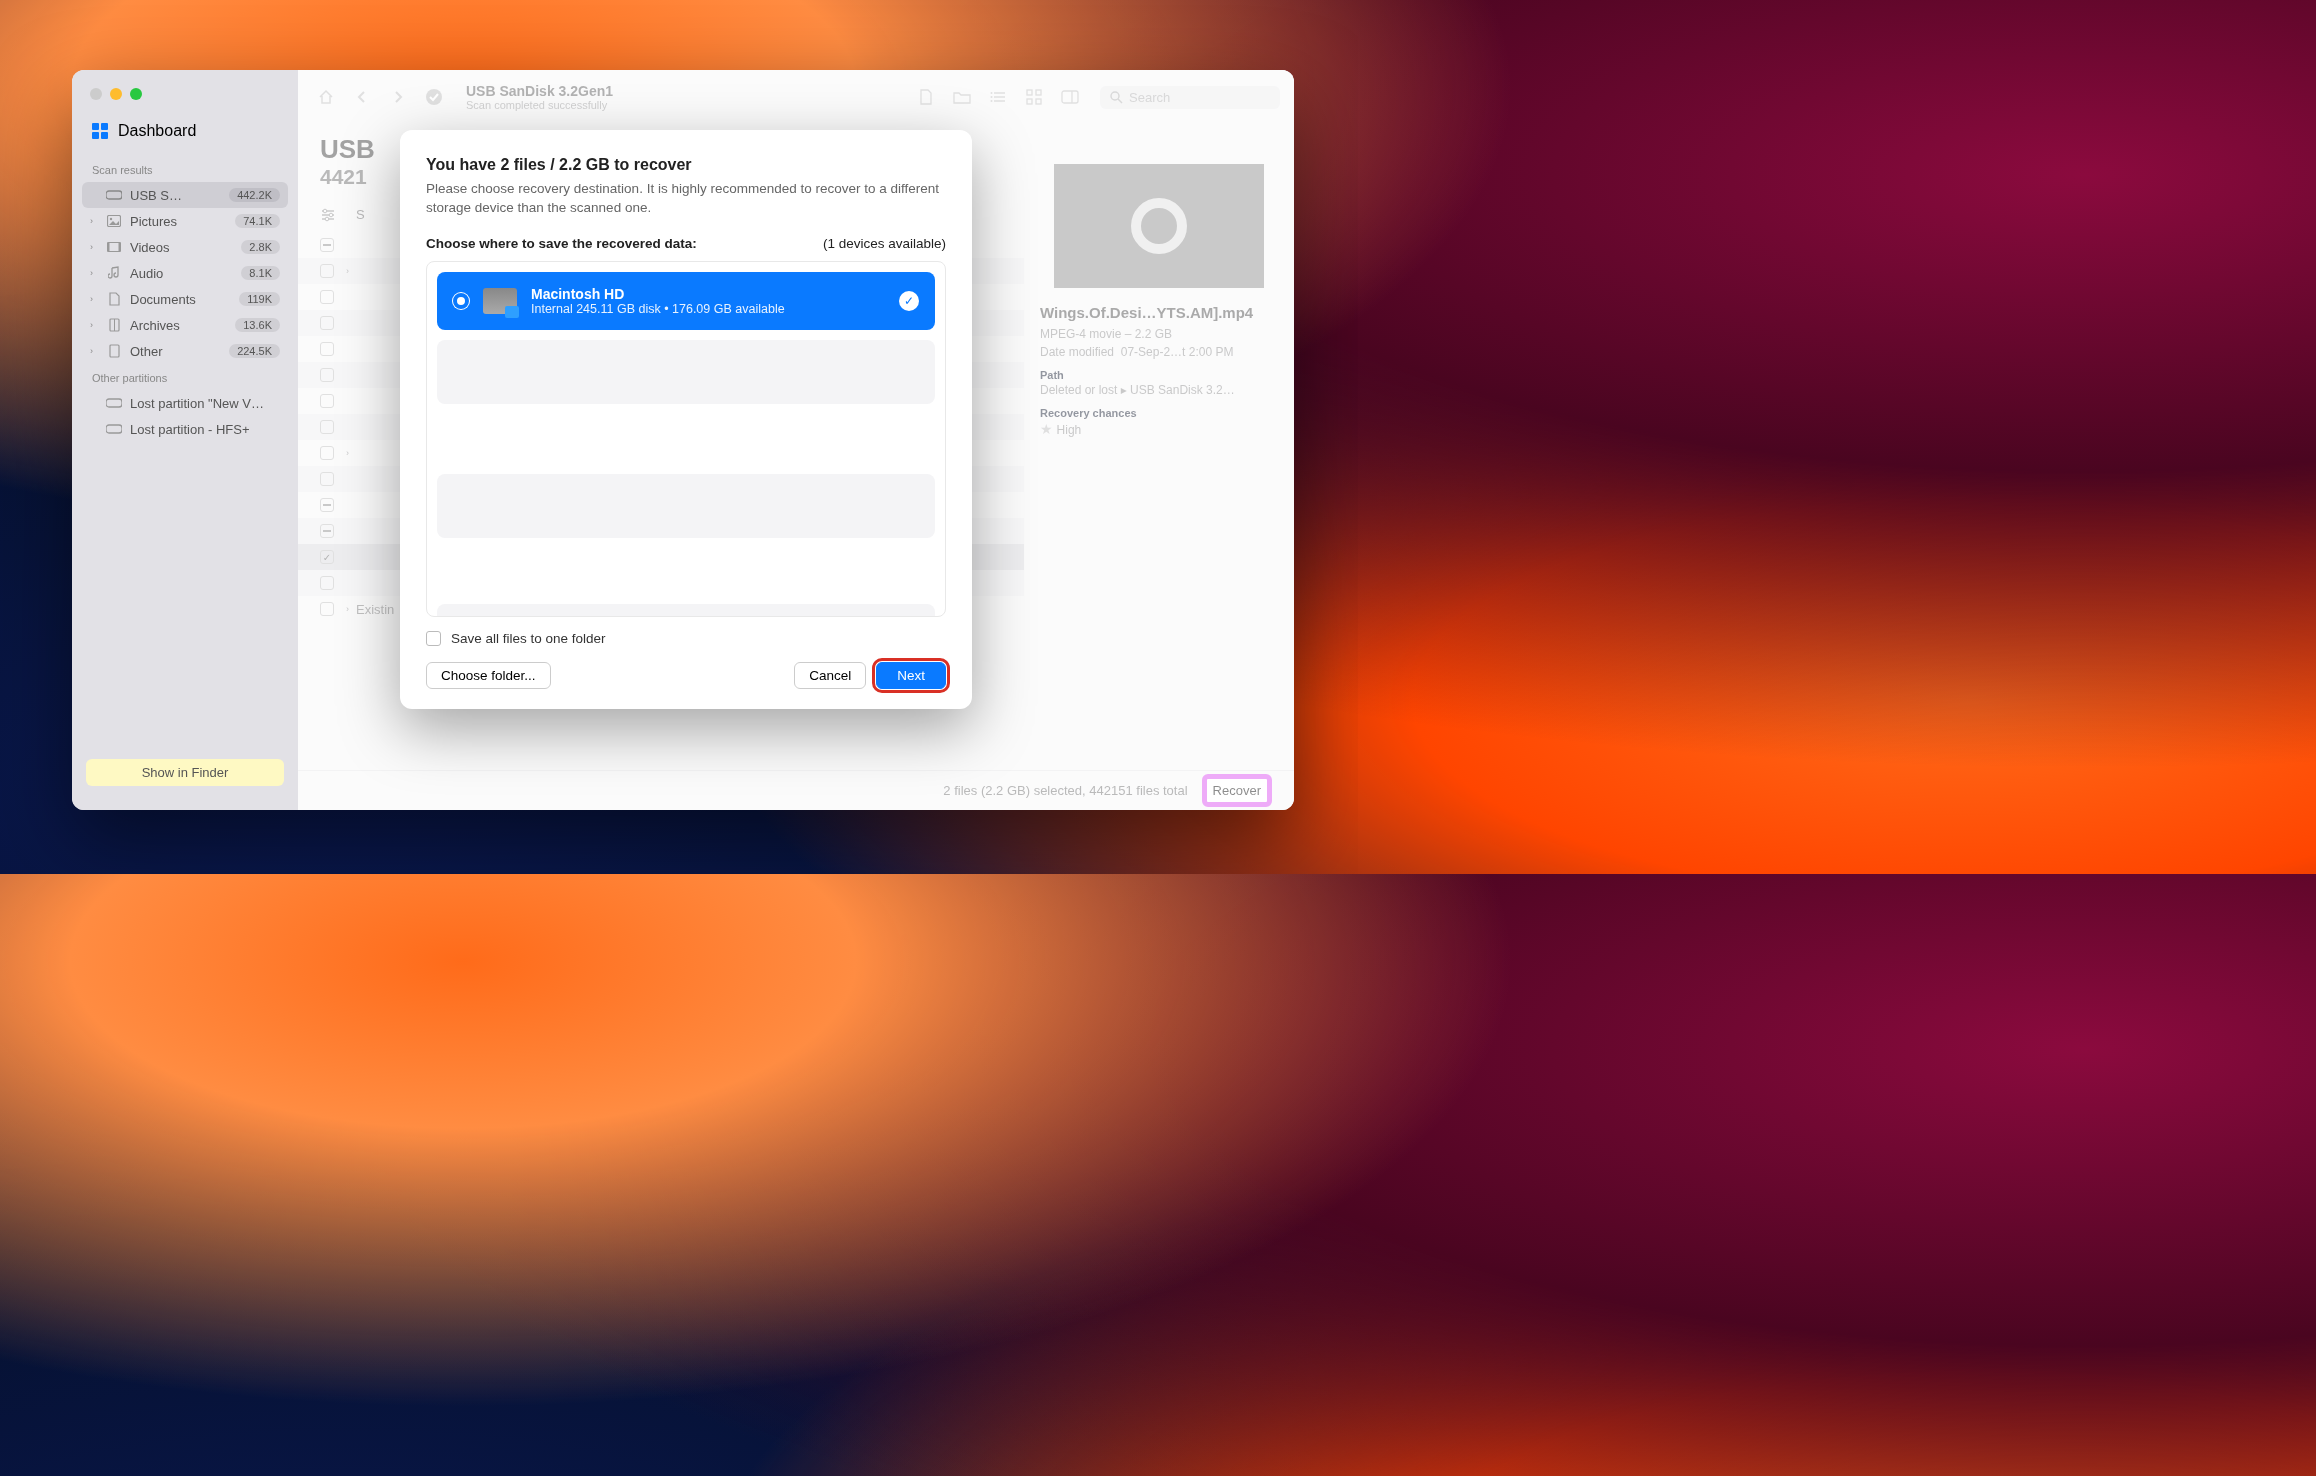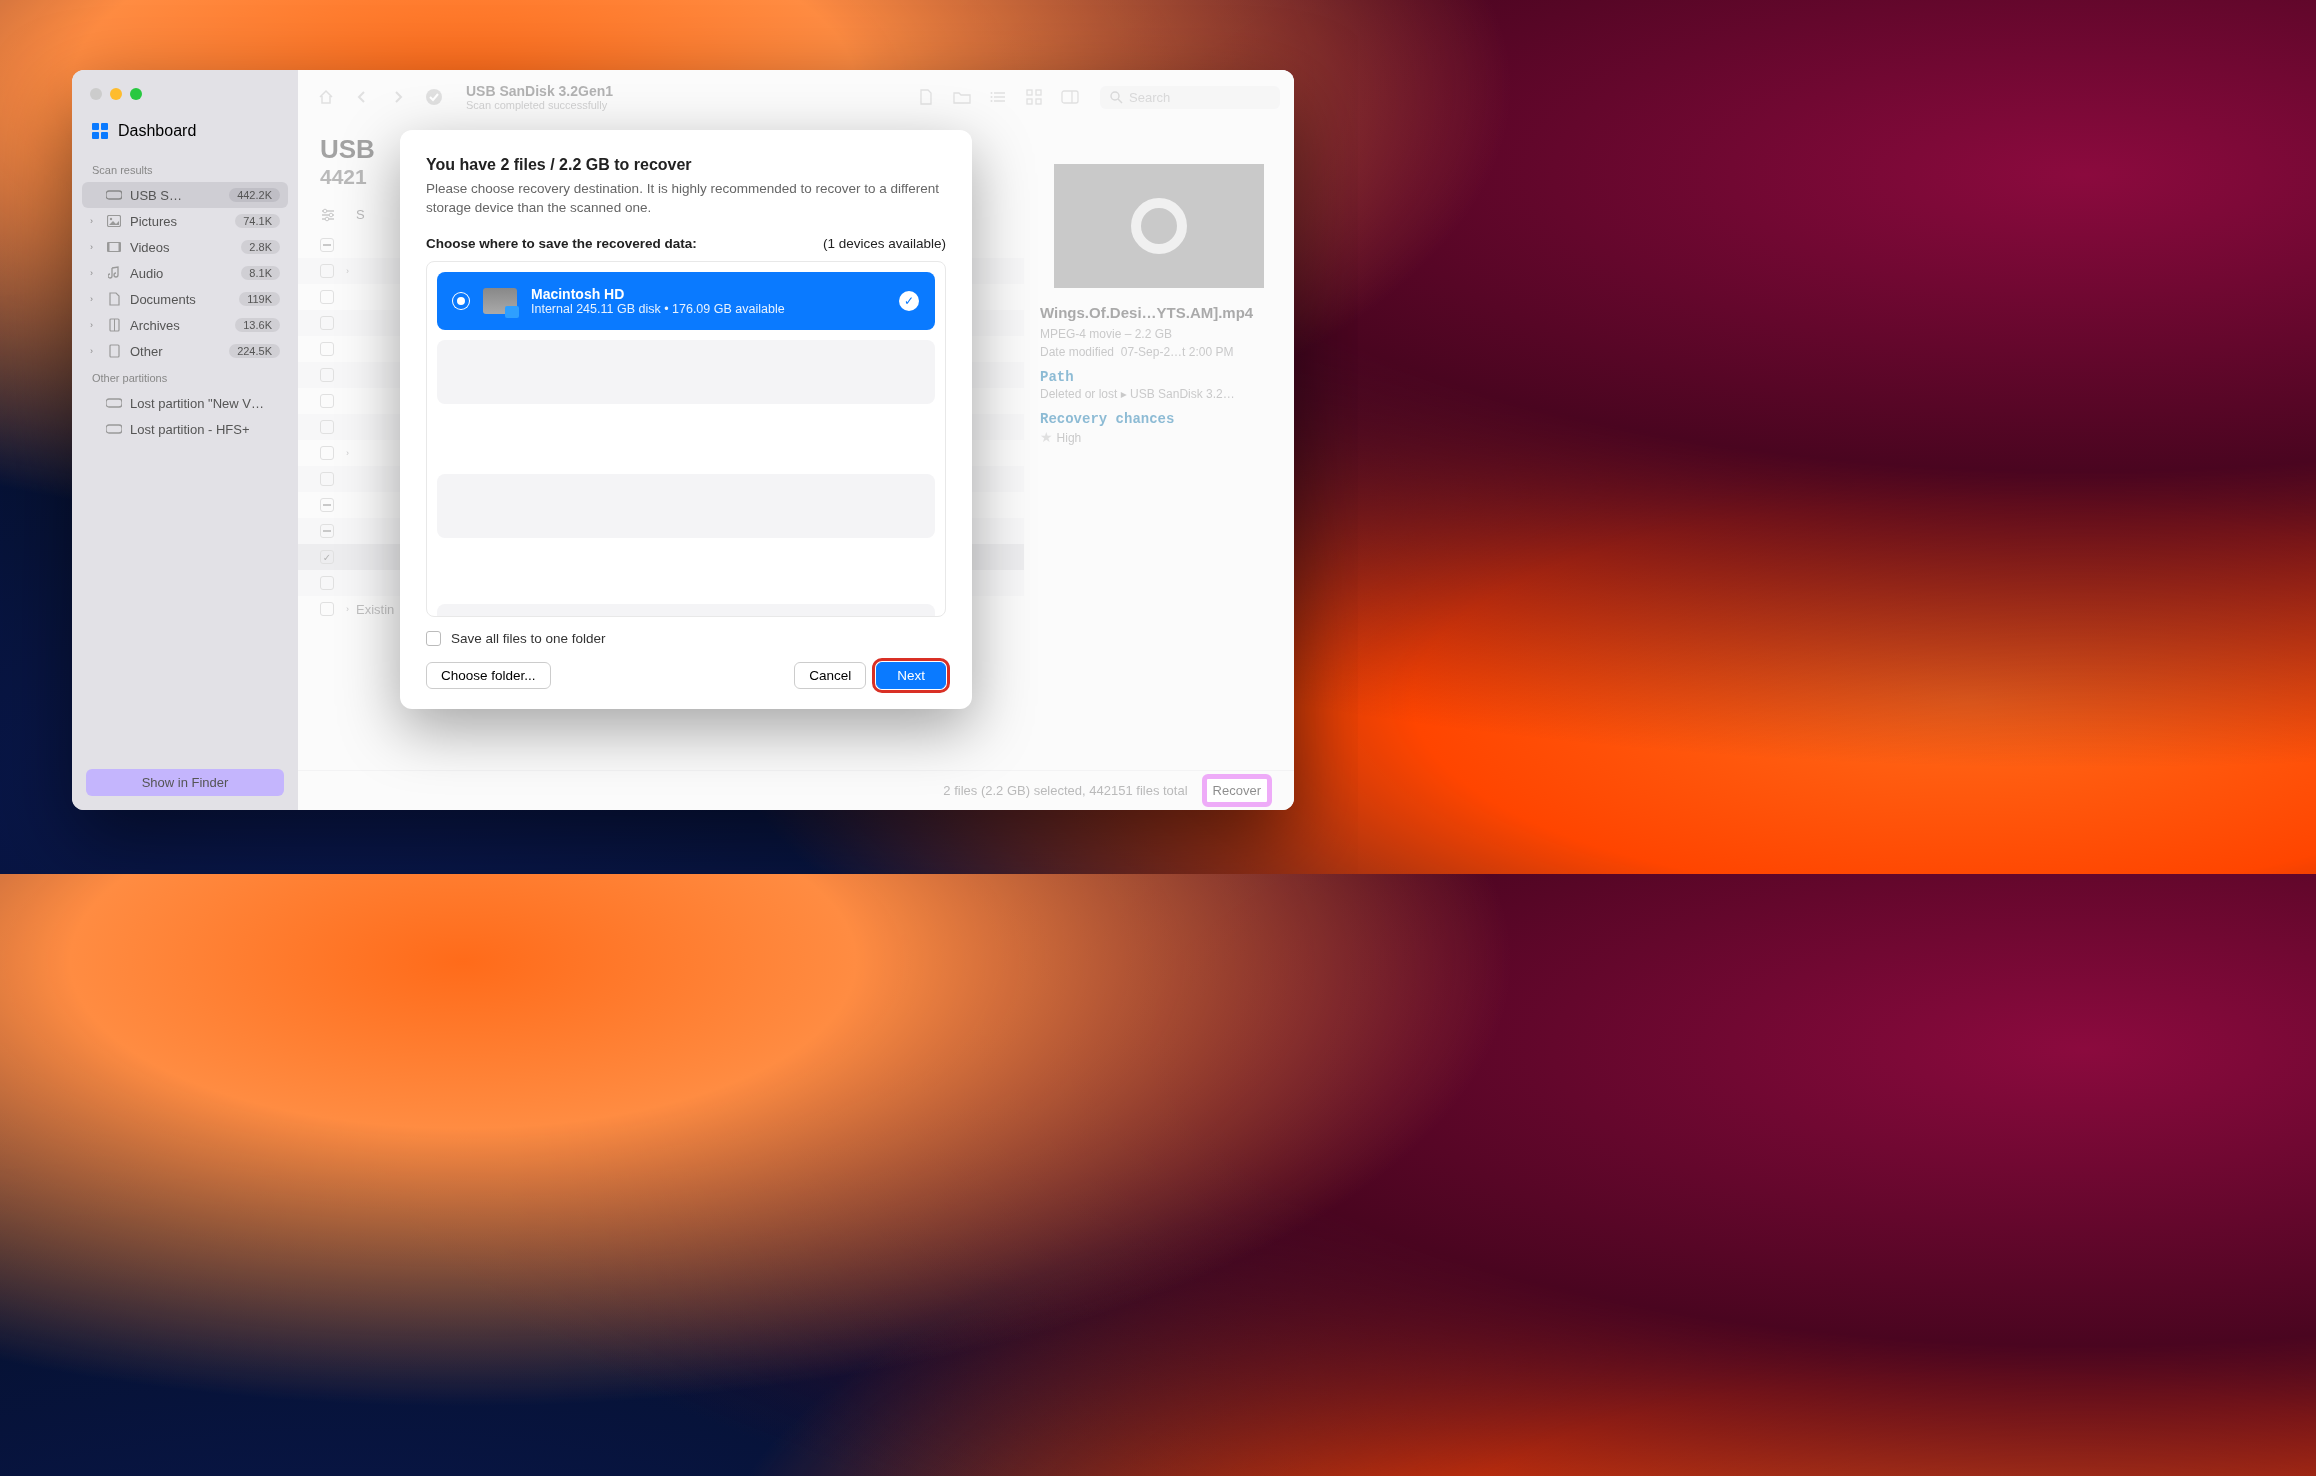--- a/index.html
+++ b/index.html
@@ -40,21 +40,21 @@
 .dashboard-icon { width: 16px; height: 16px; color: #0a7aff; display: grid; grid-template-columns: 1fr 1fr; grid-template-rows: 1fr 1fr; gap: 2px; }
 .dashboard-icon span { background: currentColor; border-radius: 1px; }
 .sidebar-heading { font-size: 11px; color: #888; padding: 8px 10px 6px; font-weight: 500; }
 .sidebar-item { display: flex; align-items: center; gap: 8px; padding: 5px 8px; border-radius: 6px; font-size: 13px; color: #555; cursor: pointer; }
 .sidebar-item.selected { background: #cfced4; }
 .sidebar-item .chev { font-size: 9px; color: #888; width: 8px; }
 .sidebar-item .icn { width: 16px; height: 16px; display: flex; align-items: center; justify-content: center; color: #888; }
 .sidebar-item .label { flex: 1; white-space: nowrap; overflow: hidden; text-overflow: ellipsis; }
 .sidebar-item .badge { font-size: 11px; background: #d0cfd4; color: #555; padding: 1px 8px; border-radius: 9px; }
 .sidebar-item.selected .badge { background: #bfbec5; margin-left: 38px; }
-.show-in-finder { margin-top: auto; background: #c4b5fd; border: none; border-radius: 6px; padding: 6px; font-size: 13px; color: #555; margin: auto 4px 4px; cursor: pointer; }
+.show-in-finder { margin-top: auto; background: #fef9c3; border: none; border-radius: 6px; padding: 6px; font-size: 13px; color: #555; margin: auto 4px 14px; cursor: pointer; }
 
 .main { flex: 1; background: #f5f5f7; display: flex; flex-direction: column; position: relative; }
 .toolbar { height: 54px; display: flex; align-items: center; padding: 0 14px; gap: 8px; }
 .tb-btn { width: 28px; height: 28px; display: flex; align-items: center; justify-content: center; color: #aaa; border-radius: 6px; }
 .tb-title-block { margin-left: 10px; flex: 0 0 auto; }
 .tb-title { font-size: 14px; font-weight: 600; color: #555; }
 .tb-sub { font-size: 11px; color: #999; }
 .tb-spacer { flex: 1; }
 .tb-icons { display: flex; gap: 8px; align-items: center; }
 .tb-search { display: flex; align-items: center; gap: 6px; background: #eaeaec; border-radius: 6px; padding: 4px 10px; font-size: 13px; color: #aaa; width: 180px; margin-left: 8px; }
@@ -74,21 +74,21 @@
 .size-col { margin-left: auto; width: 80px; text-align: right; color: #777; }
 
 .status-bar { height: 40px; display: flex; align-items: center; padding: 0 22px; gap: 14px; font-size: 13px; color: #666; border-top: 1px solid #e5e5e7; }
 .recover-btn { margin-left: auto; background: #fff; border: 5px solid #d946ef; padding: 4px 6px; border-radius: 6px; font-size: 13px; cursor: pointer; }
 
 .preview-pane { position: absolute; right: 0; top: 68px; bottom: 40px; width: 270px; background: #f5f5f7; padding: 16px; }
 .preview-thumb { width: 210px; height: 124px; background: #888; margin: 10px auto 16px; display: flex; align-items: center; justify-content: center; }
 .preview-thumb .ring { width: 56px; height: 56px; border: 10px solid #ddd; border-radius: 50%; }
 .preview-title { font-size: 15px; font-weight: 600; color: #444; margin-bottom: 6px; overflow: hidden; text-overflow: ellipsis; white-space: nowrap; }
 .preview-meta { font-size: 12px; color: #888; margin-bottom: 4px; }
-.preview-label { font-size: 14px; font-weight: 600; color: #0369a1; margin-top: 10px; font-family: Liberation Mono, monospace; }
+.preview-label { font-size: 11px; font-weight: 600; color: #0f172a; margin-top: 10px; }
 .preview-val { font-size: 12px; color: #888; margin-top: 2px; }
 .star { color: #bbb; font-size: 14px; margin-right: 4px; }
 
 .dim-overlay { position: absolute; inset: 0; background: rgba(255,255,255,0.55); pointer-events: none; }
 
 
 .modal {
   position: absolute;
   top: 130px; left: 400px;
   width: 572px;

